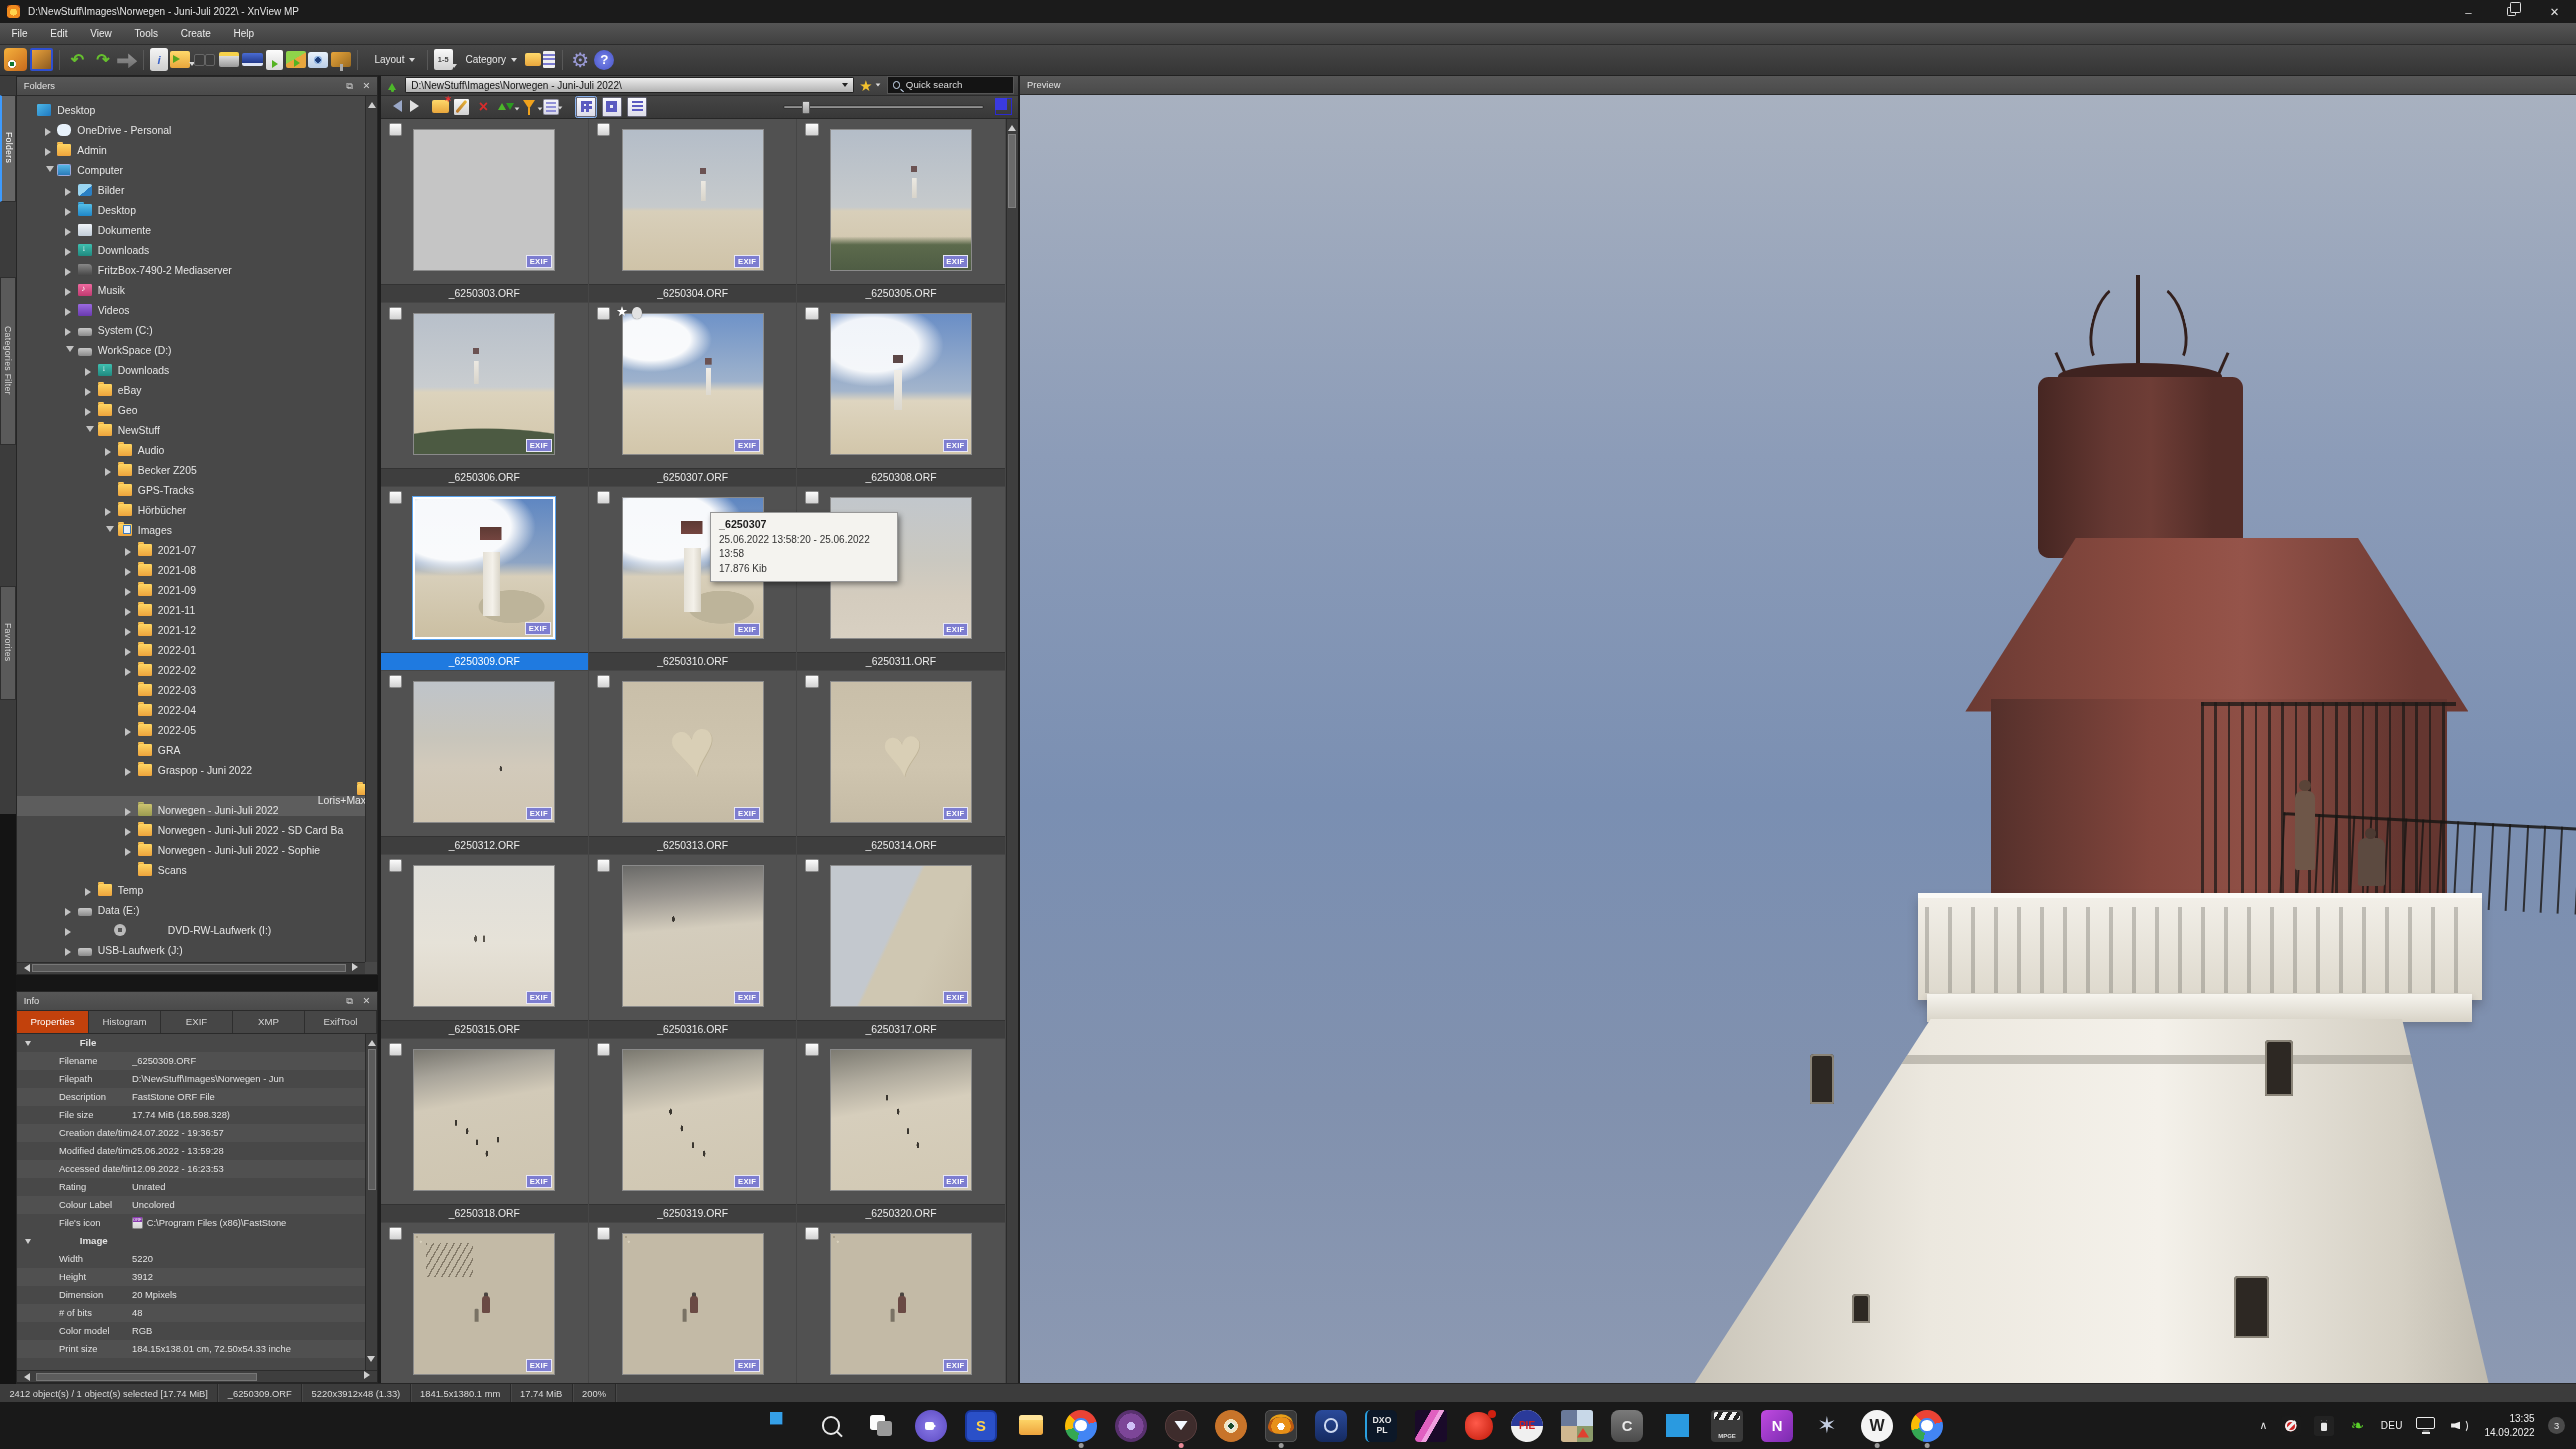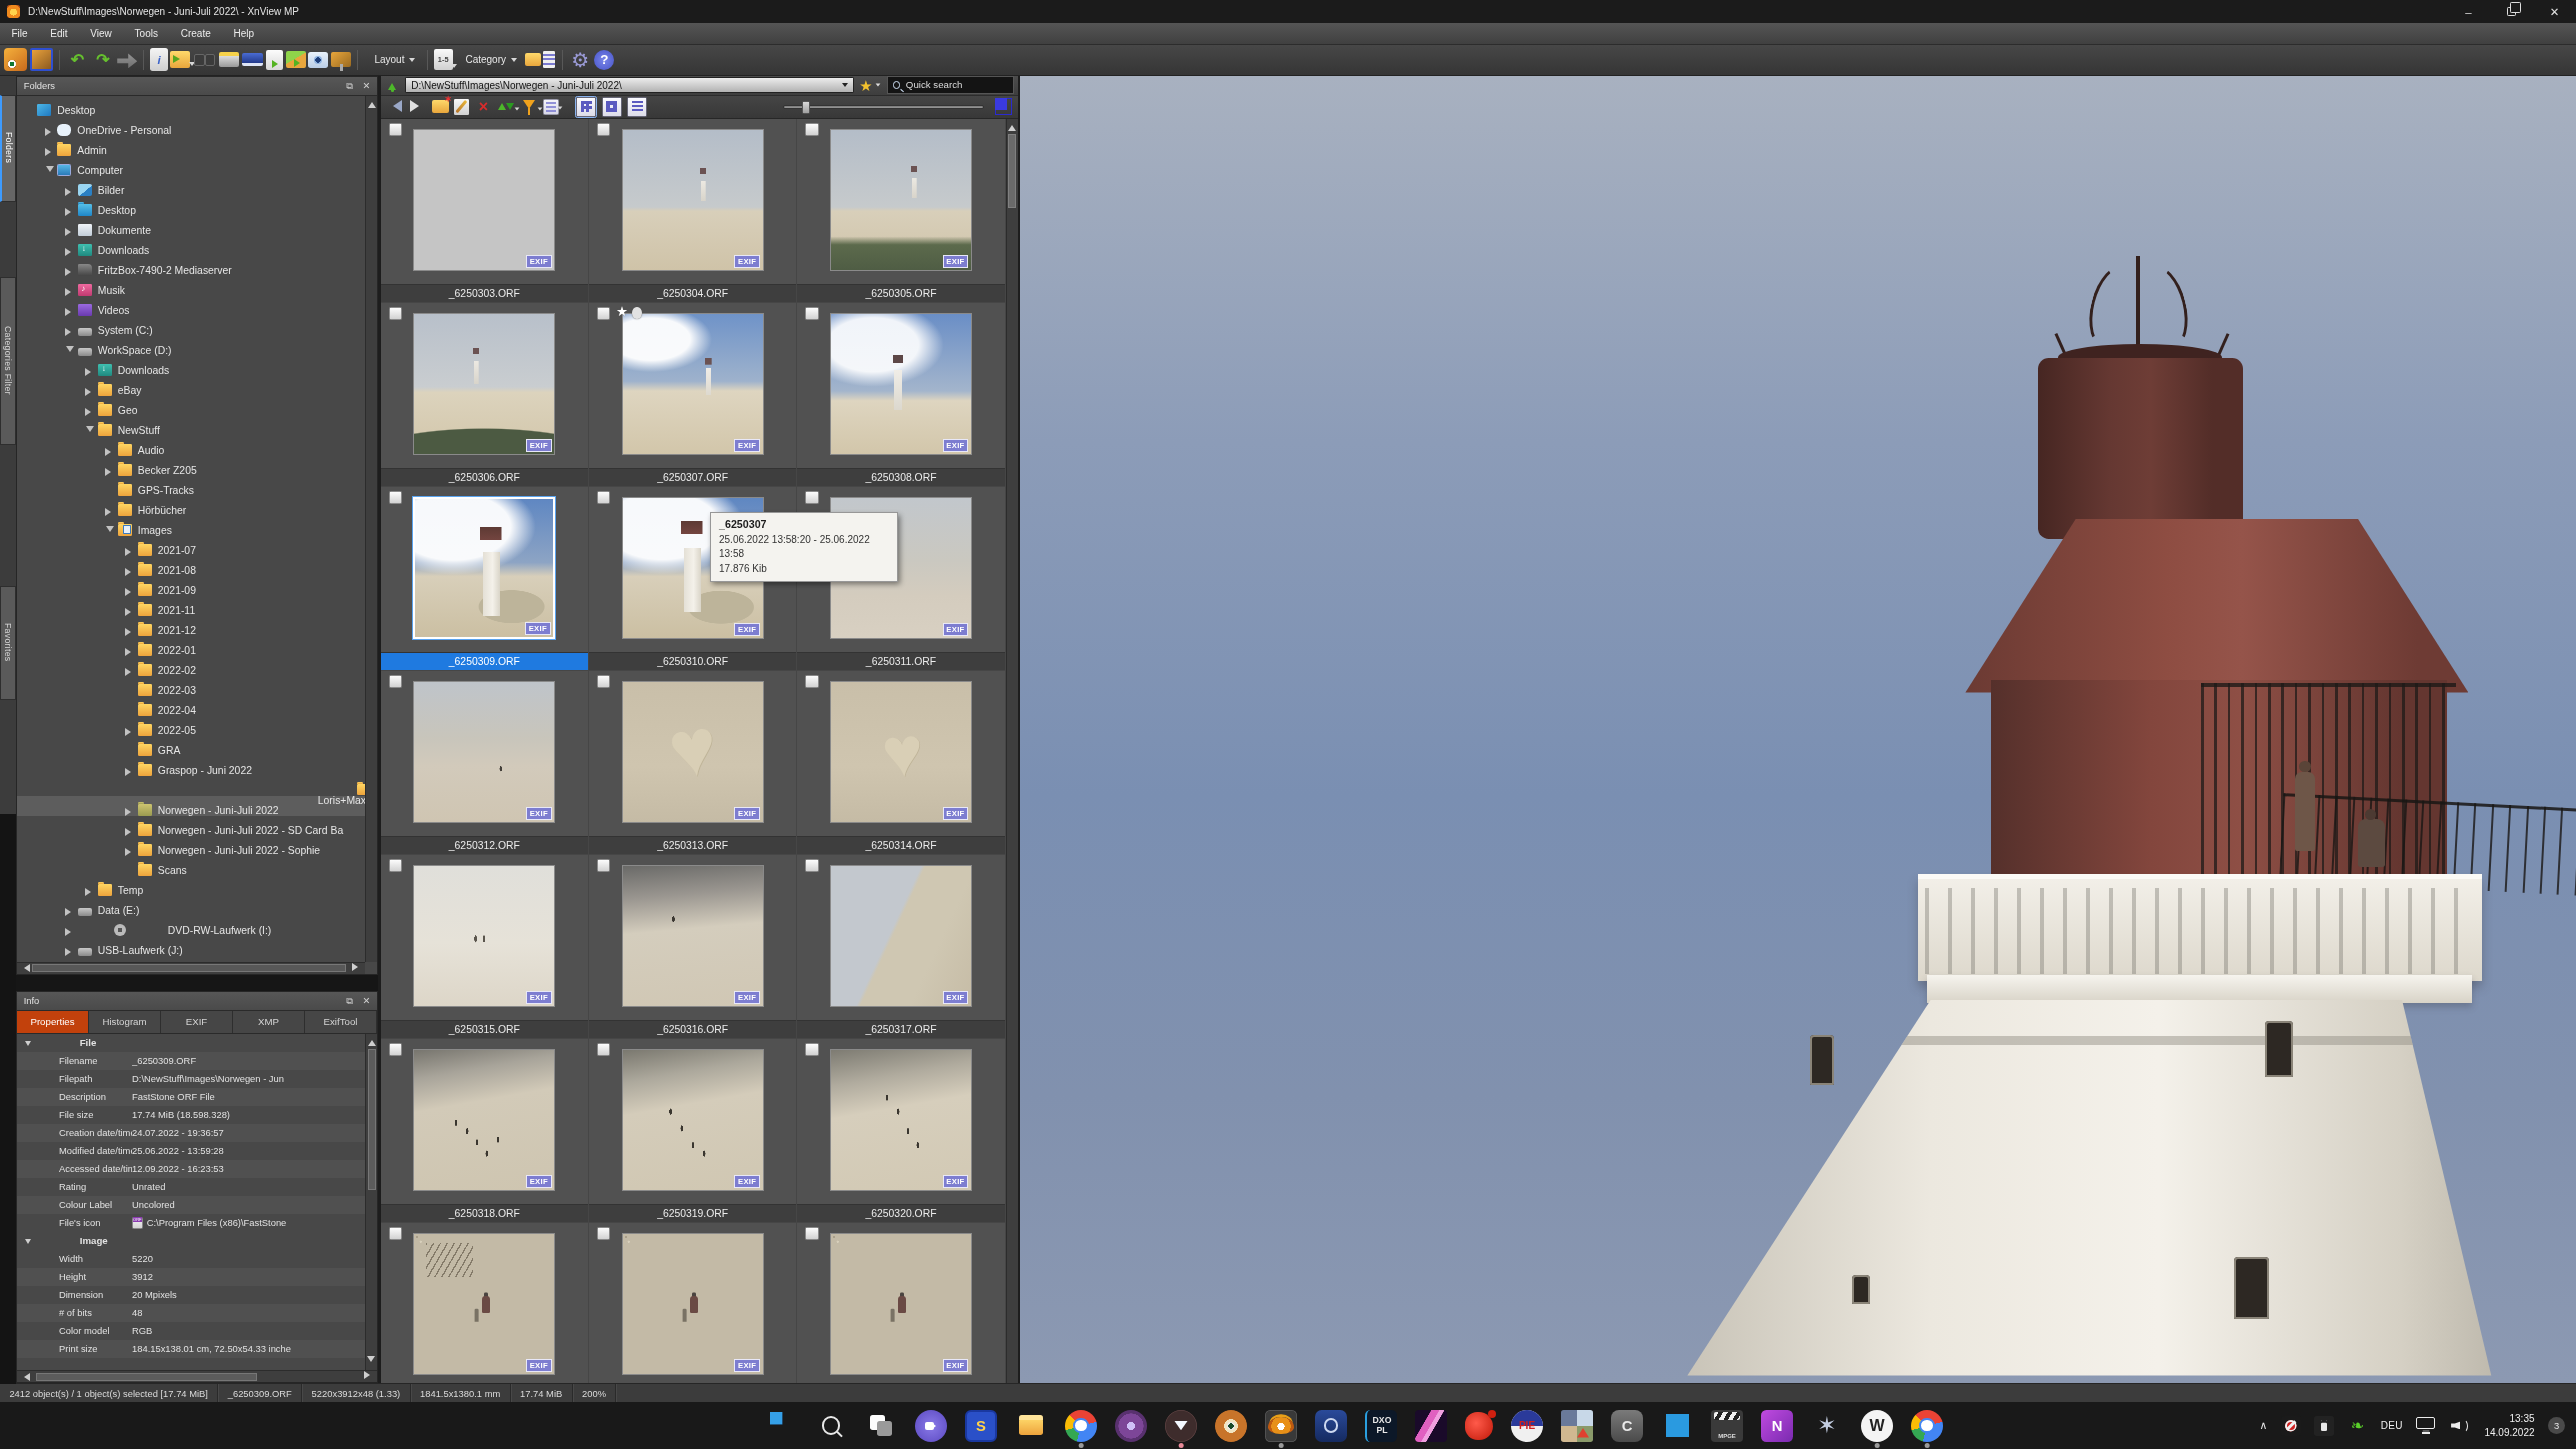--- a/index.html
+++ b/index.html
@@ -1245,20 +1245,23 @@
         <div class="gridscroll">
           <div class="arr-up"></div>
           <div class="gvthumb"></div>
         </div>
       </div>
     </div>
 
     <div class="vsplit"></div>
 
     <div class="previewcol">
+      <div class="phead">
+        <span>Preview</span>
+      </div>
       <div class="pv-canvas">
         <span class="pv-rod"></span>
         <span class="pv-arcL"></span>
         <span class="pv-arcR"></span>
         <span class="pv-spike" style="left:1047px; top:255px; transform:rotate(-24deg);"></span>
         <span class="pv-spike" style="left:1194px; top:255px; transform:rotate(24deg);"></span>
         <div class="pv-cap"></div>
         <div class="pv-drum"></div>
         <div class="pv-skirt"></div>
         <div class="pv-redbody"></div>

